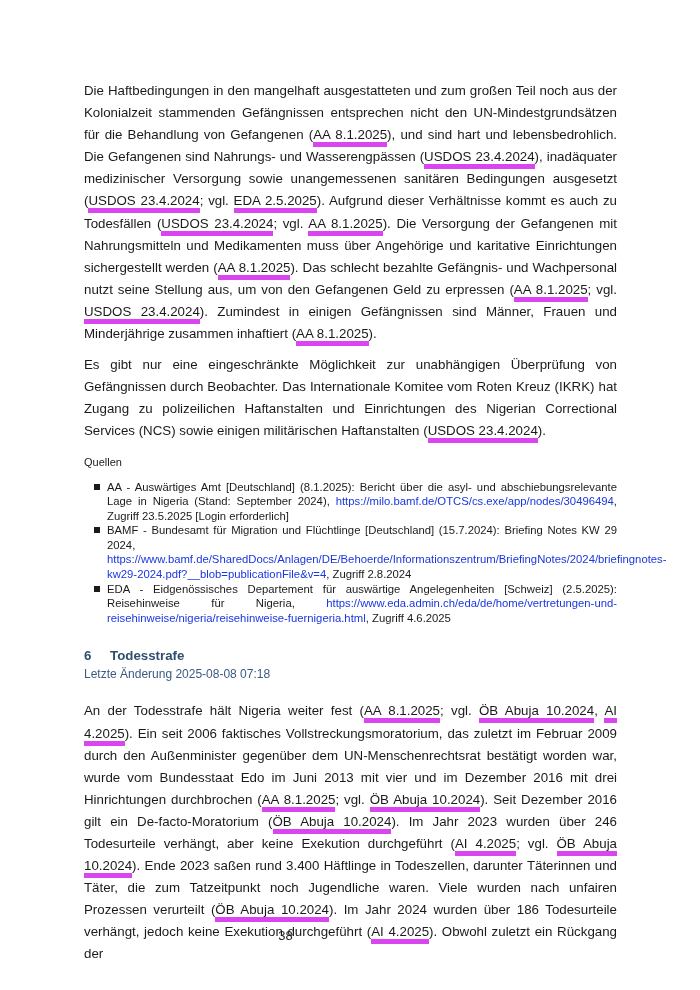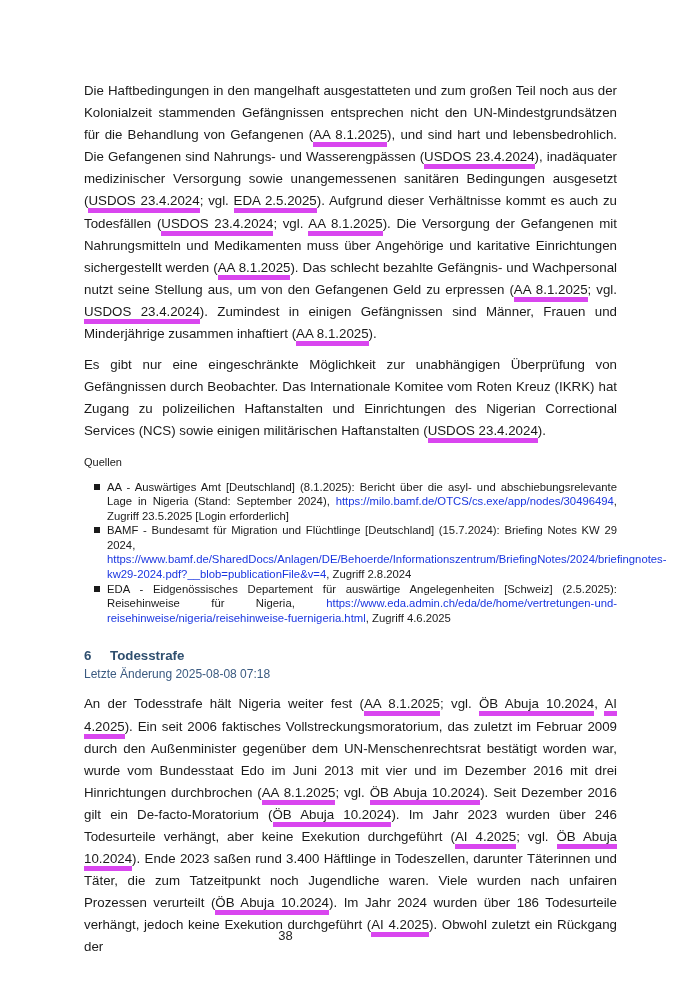--- a/index.html
+++ b/index.html
@@ -8,21 +8,21 @@
   .page { position: absolute; left: 84px; top: 80px; width: 533px; }
   .para { font-size: 13.3px; line-height: 22.1px; text-align: justify; margin: 0 0 9px 0; }
   .ref { border-bottom: 5px solid #d946ef; text-decoration: none; color: inherit; cursor: pointer; }
   .label { font-size: 11px; line-height: 20px; margin: 0 0 2px 0; }
   ul.sources { list-style: none; margin: 8px 0 0 10px; padding: 0; }
   ul.sources li { position: relative; padding-left: 13px; font-size: 11.3px; line-height: 14.6px; margin-bottom: 0px; text-align: justify; }
   ul.sources li .bullet { position: absolute; left: 0; top: 4px; width: 6px; height: 6px; background: #1a1a1a; }
   .link { color: #1a36e0; text-decoration: none; cursor: pointer; }
   .section-head { margin-top: 22px; font-size: 13.3px; font-weight: bold; color: #2f4f6f; line-height: 18px; }
   .section-head .num { display: inline-block; width: 26px; }
-  .updated { font-size: 12px; color: #3a5a80; line-height: 18px; margin-bottom: 10px; }
+  .updated { font-size: 12px; color: #3a5a80; line-height: 18px; margin-bottom: 17px; }
   .pagenum { position: absolute; top: 928px; left: 0; width: 571px; text-align: center; font-size: 13px; color: #222; }
 </style>
 </head>
 <body>
 
 <div class="page">
   <p class="para">Die Haftbedingungen in den mangelhaft ausgestatteten und zum großen Teil noch aus der Kolonialzeit stammenden Gefängnissen entsprechen nicht den UN-Mindestgrundsätzen für die Behandlung von Gefangenen (<span class="ref">AA 8.1.2025</span>), und sind hart und lebensbedrohlich. Die Gefangenen sind Nahrungs- und Wasserengpässen (<span class="ref">USDOS 23.4.2024</span>), inadäquater medizinischer Versorgung sowie unangemessenen sanitären Bedingungen ausgesetzt (<span class="ref">USDOS 23.4.2024</span>; vgl. <span class="ref">EDA 2.5.2025</span>). Aufgrund dieser Verhältnisse kommt es auch zu Todesfällen (<span class="ref">USDOS 23.4.2024</span>; vgl. <span class="ref">AA 8.1.2025</span>). Die Versorgung der Gefangenen mit Nahrungsmitteln und Medikamenten muss über Angehörige und karitative Einrichtungen sichergestellt werden (<span class="ref">AA 8.1.2025</span>). Das schlecht bezahlte Gefängnis- und Wachpersonal nutzt seine Stellung aus, um von den Gefangenen Geld zu erpressen (<span class="ref">AA 8.1.2025</span>; vgl. <span class="ref">USDOS 23.4.2024</span>). Zumindest in einigen Gefängnissen sind Männer, Frauen und Minderjährige zusammen inhaftiert (<span class="ref">AA 8.1.2025</span>).</p>
   <p class="para">Es gibt nur eine eingeschränkte Möglichkeit zur unabhängigen Überprüfung von Gefängnissen durch Beobachter. Das Internationale Komitee vom Roten Kreuz (IKRK) hat Zugang zu polizeilichen Haftanstalten und Einrichtungen des Nigerian Correctional Services (NCS) sowie einigen militärischen Haftanstalten (<span class="ref">USDOS 23.4.2024</span>).</p>
   <p class="label">Quellen</p>
   <ul class="sources">

